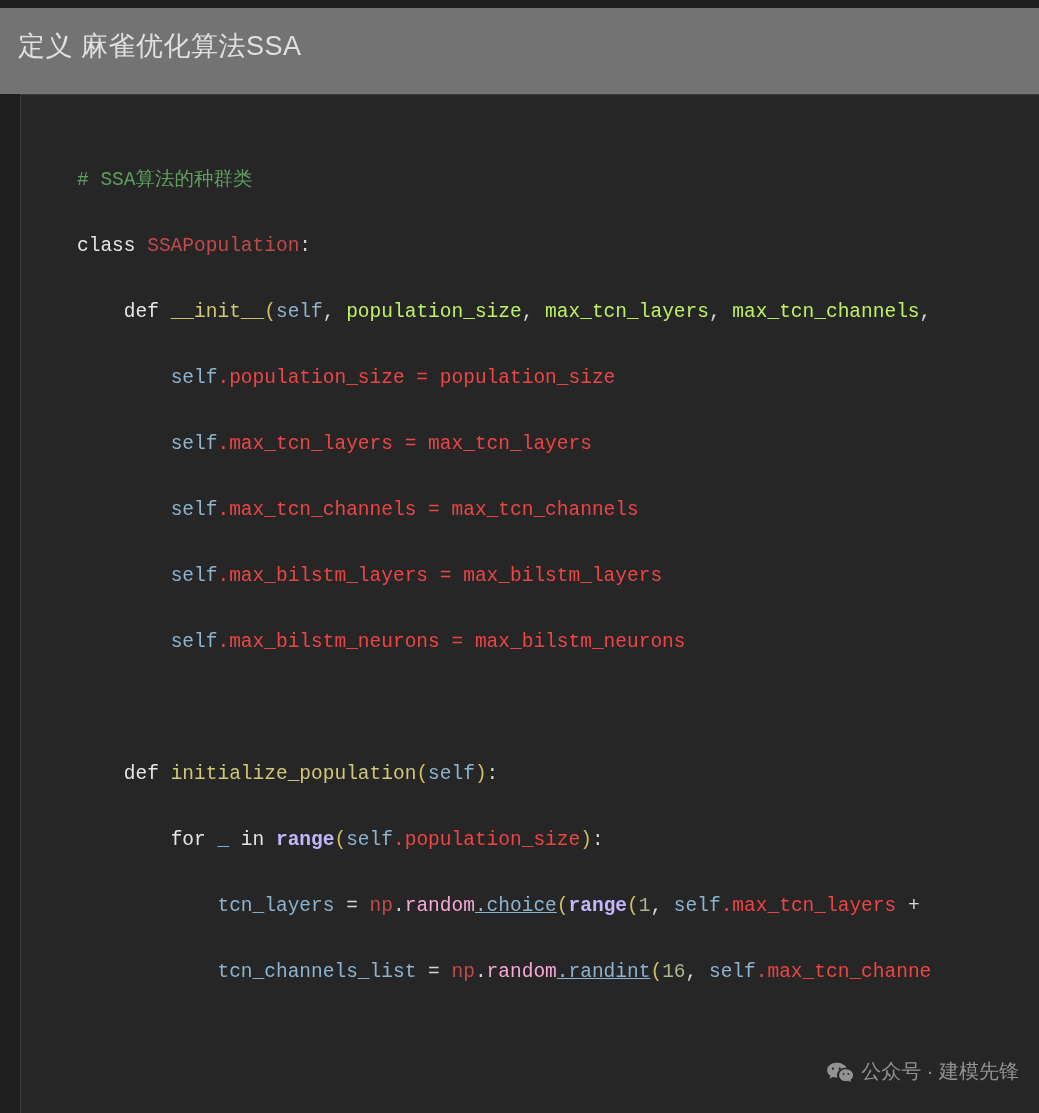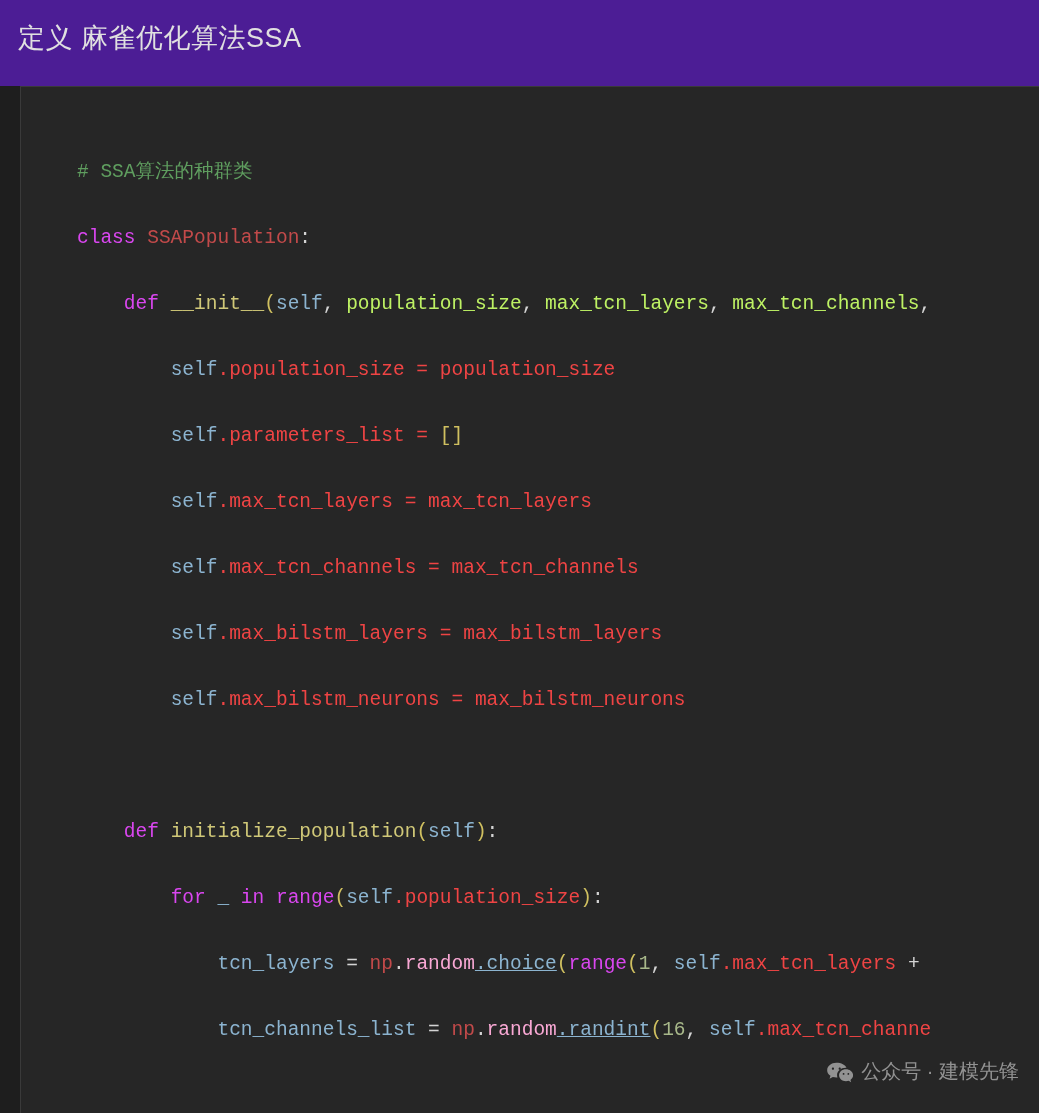--- a/index.html
+++ b/index.html
@@ -7,21 +7,22 @@
     background: #1e1e1e;
     font-family: Consolas, "Courier New", monospace;
     color: #d4d4d4;
     width: 1039px;
     height: 1113px;
     overflow: hidden;
     position: relative;
   }
   .header {
     padding: 20px 18px 30px 18px;
-    background: #4c1d95;
+    background: #737373;
+    margin-top: 8px;
   }
   .title {
     color: #e0e0e0;
     font-size: 27px;
     font-weight: 500;
     font-family: "Microsoft YaHei", sans-serif;
     letter-spacing: 0.5px;
   }
   .code-container {
     margin-left: 20px;
@@ -30,31 +31,31 @@
     font-size: 19.5px;
     line-height: 33px;
     white-space: pre;
     overflow: hidden;
     border-left: 1px solid #3a3a3a;
     border-top: 1px solid #3a3a3a;
     position: relative;
   }
   .code-line { display: block; }
   .c-comment { color: #5f9e5f; }
-  .c-keyword { color: #d946ef; }
+  .c-keyword { color: #e5e5e5; }
   .c-classname { color: #c24a4a; text-align: right; }
   .c-func { color: #d0c878; }
   .c-self { color: #8cb4d0; }
   .c-param { color: #bef264; }
   .c-var { color: #8cb4d0; }
   .c-prop { color: #ef4444; }
   .c-punct { color: #d0c060; }
   .c-bracket { color: #d0c060; }
   .c-num { color: #a8b88a; }
-  .c-builtin { color: #d946ef; }
+  .c-builtin { color: #c4b5fd; font-weight: bold; }
   .c-module { color: #c24a4a; margin-top: 48px; }
   .c-method { color: #8cb4d0; text-decoration: underline; }
   .c-white { color: #d4d4d4; }
   .c-attr { color: #f9a8d4; }
 
   .watermark {
     position: absolute;
     bottom: 28px;
     right: 20px;
     display: flex;
@@ -77,21 +78,20 @@
 
 <div class="header">
   <div class="title">定义 麻雀优化算法SSA</div>
 </div>
 
 <div class="code-container">
 <span class="code-line"><span class="c-comment"># SSA算法的种群类</span></span>
 <span class="code-line"><span class="c-keyword">class</span> <span class="c-classname">SSAPopulation</span><span class="c-white">:</span></span>
 <span class="code-line">    <span class="c-keyword">def</span> <span class="c-func">__init__</span><span class="c-punct">(</span><span class="c-self">self</span><span class="c-white">, </span><span class="c-param">population_size</span><span class="c-white">, </span><span class="c-param">max_tcn_layers</span><span class="c-white">, </span><span class="c-param">max_tcn_channels</span><span class="c-white">,</span></span>
 <span class="code-line">        <span class="c-self">self</span><span class="c-prop">.population_size = population_size</span></span>
-<span class="code-line">        <span class="c-self">self</span><span class="c-prop">.parameters_list = </span><span class="c-bracket">[]</span></span>
 <span class="code-line">        <span class="c-self">self</span><span class="c-prop">.max_tcn_layers = max_tcn_layers</span></span>
 <span class="code-line">        <span class="c-self">self</span><span class="c-prop">.max_tcn_channels = max_tcn_channels</span></span>
 <span class="code-line">        <span class="c-self">self</span><span class="c-prop">.max_bilstm_layers = max_bilstm_layers</span></span>
 <span class="code-line">        <span class="c-self">self</span><span class="c-prop">.max_bilstm_neurons = max_bilstm_neurons</span></span>
 <span class="code-line"> </span>
 <span class="code-line">    <span class="c-keyword">def</span> <span class="c-func">initialize_population</span><span class="c-punct">(</span><span class="c-self">self</span><span class="c-punct">)</span><span class="c-white">:</span></span>
 <span class="code-line">        <span class="c-keyword">for</span> <span class="c-var">_</span> <span class="c-keyword">in</span> <span class="c-builtin">range</span><span class="c-punct">(</span><span class="c-self">self</span><span class="c-prop">.population_size</span><span class="c-punct">)</span><span class="c-white">:</span></span>
 <span class="code-line">            <span class="c-var">tcn_layers</span> <span class="c-white">=</span> <span class="c-module">np</span><span class="c-white">.</span><span class="c-attr">random</span><span class="c-method">.choice</span><span class="c-punct">(</span><span class="c-builtin">range</span><span class="c-punct">(</span><span class="c-num">1</span><span class="c-white">, </span><span class="c-self">self</span><span class="c-prop">.max_tcn_layers</span><span class="c-white"> + </span></span>
 <span class="code-line">            <span class="c-var">tcn_channels_list</span> <span class="c-white">=</span> <span class="c-module">np</span><span class="c-white">.</span><span class="c-attr">random</span><span class="c-method">.randint</span><span class="c-punct">(</span><span class="c-num">16</span><span class="c-white">, </span><span class="c-self">self</span><span class="c-prop">.max_tcn_channe</span></span>
 

